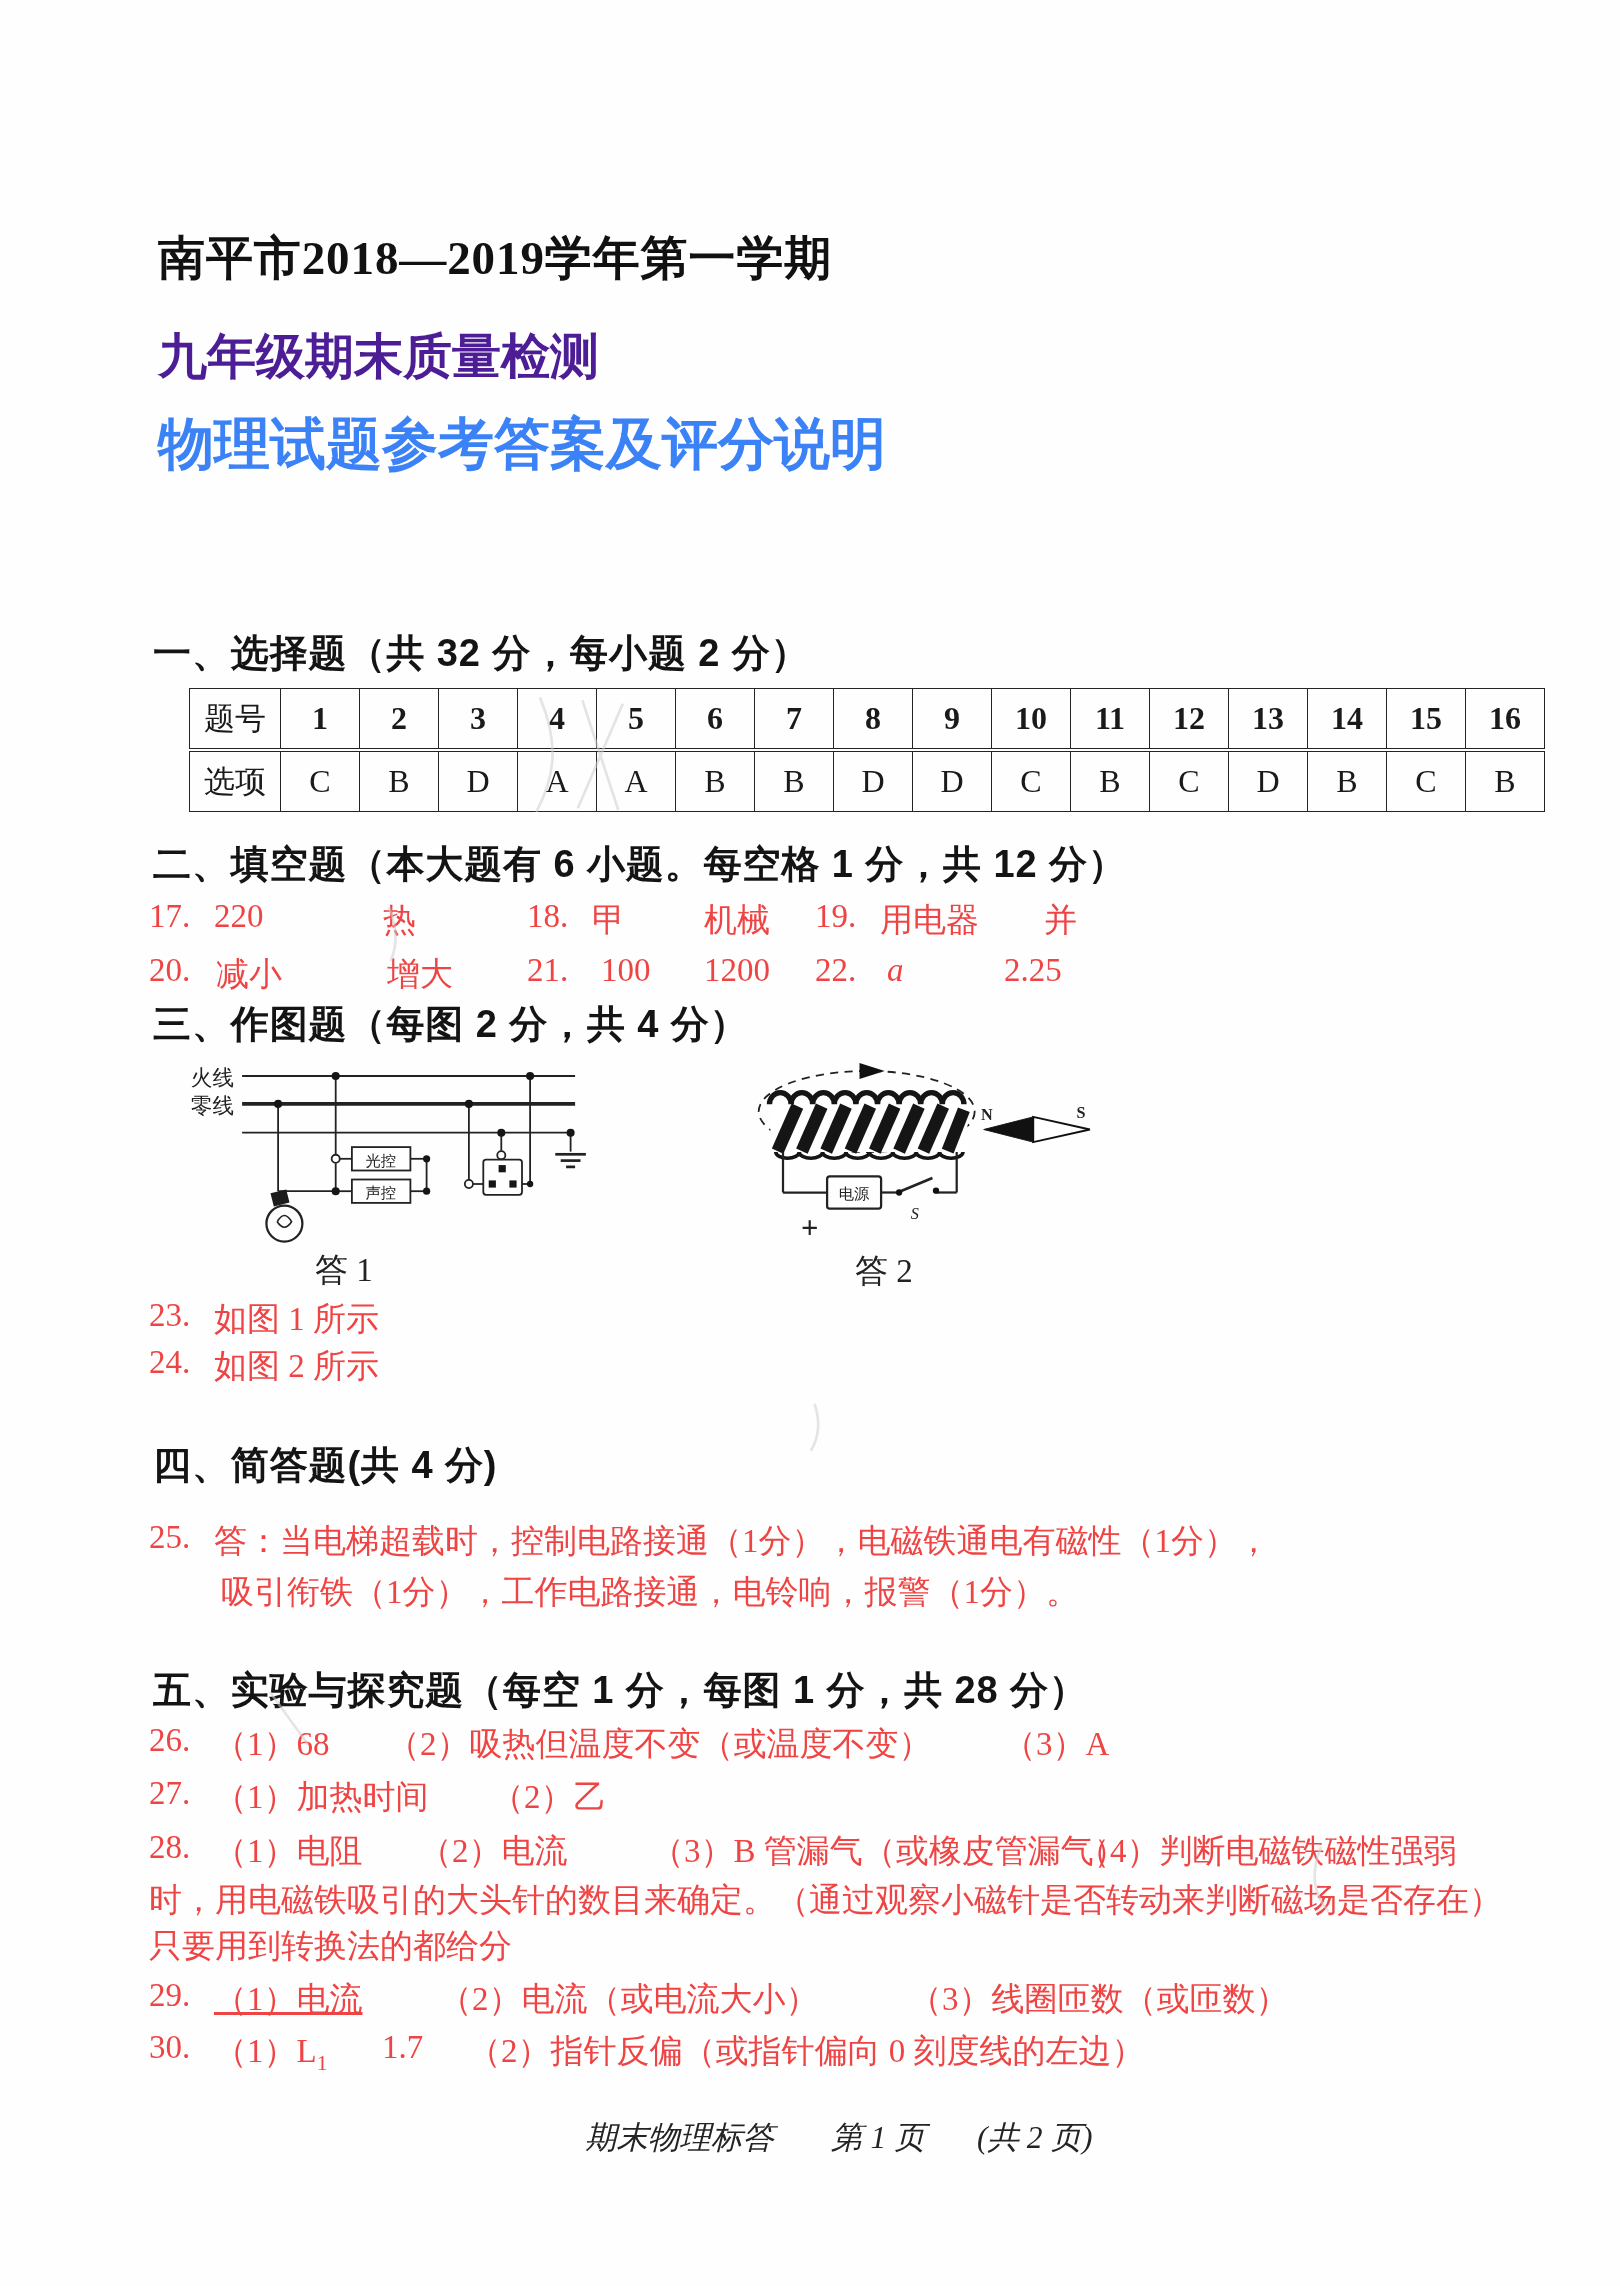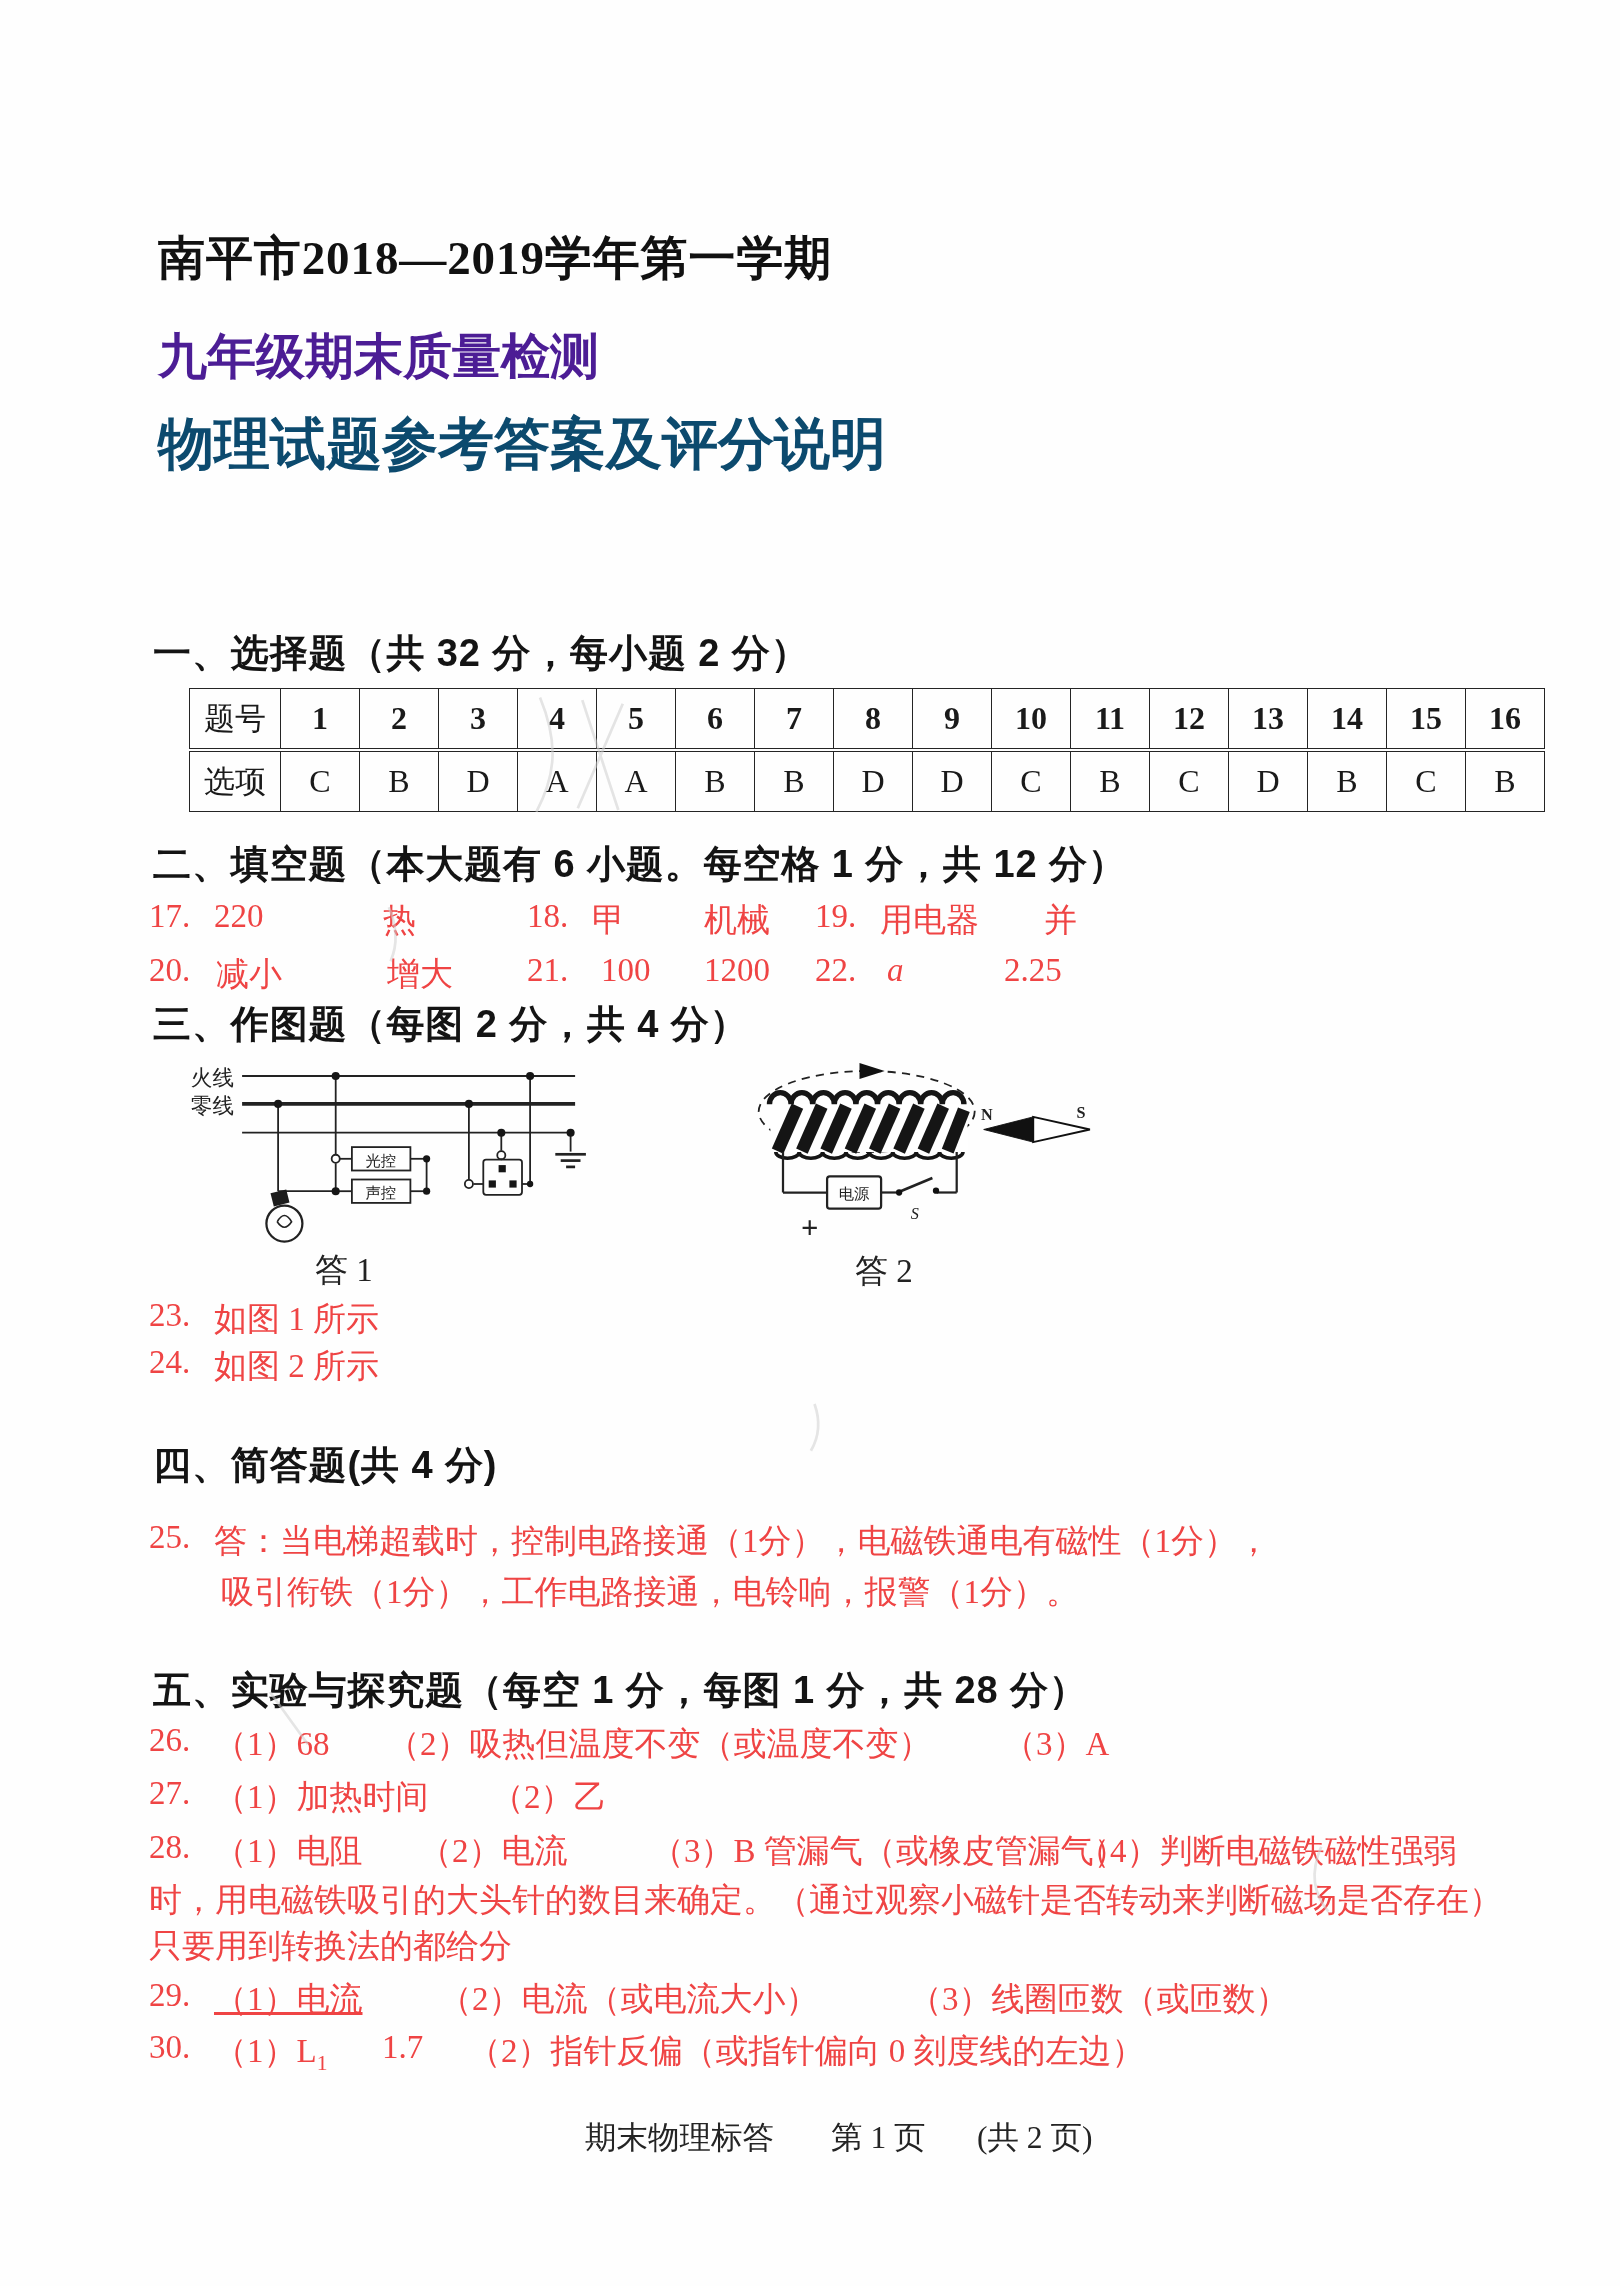--- a/index.html
+++ b/index.html
@@ -3,21 +3,21 @@
 <meta charset="utf-8">
 <style>
   html,body { margin:0; padding:0; background:#ffffff; }
   .page {
     position:relative; width:1620px; height:2286px; background:#fefefe;
     font-family:"Liberation Serif","DejaVu Serif",serif; color:#1d1d1d; overflow:hidden;
   }
   .abs { position:absolute; white-space:nowrap; }
   .title1 { font-size:47px; font-weight:700; letter-spacing:0.9px; color:#111; }
   .title2 { font-family:"Liberation Sans","DejaVu Sans",sans-serif; font-size:49px; font-weight:700; color:#4c1d95; }
-  .title3 { font-family:"Liberation Sans","DejaVu Sans",sans-serif; font-size:56px; font-weight:700; color:#0c4a6e; }
+  .title3 { font-family:"Liberation Sans","DejaVu Sans",sans-serif; font-size:56px; font-weight:700; color:#3b82f6; }
   .heading { font-family:"Liberation Sans","DejaVu Sans",sans-serif; font-size:38px; font-weight:700; letter-spacing:0.9px; color:#141414; }
   .body-line { font-size:33px; color:#ef4444; height:45px; left:0; width:1620px; }
   .body-line > span { position:absolute; top:0; white-space:nowrap; }
   .seg { position:absolute; top:0; white-space:nowrap; }
   .italic { font-style:italic; }
   sub.small { font-size:21.6px; }
   table.answers { position:absolute; left:189px; top:688px; border-collapse:collapse; table-layout:fixed; }
   table.answers td { border:1.8px solid #242424; text-align:center; vertical-align:middle;
     height:59px; font-size:32px; color:#1a1a1a; padding:0; }
   table.answers td.hdr { font-size:31px; width:90px; }
@@ -268,21 +268,21 @@
     <span class="seg" style="left:909px;">（3）线圈匝数（或匝数）</span>
   </div>
 
   <div class="abs body-line" style="top:2029px;">
     <span class="seg" style="left:149px;">30.</span>
     <span class="seg" style="left:214px;"><span>（1）L</span><sub class="small">1</sub></span>
     <span class="seg" style="left:382px;">1.7</span>
     <span class="seg" style="left:468px;">（2）指针反偏（或指针偏向 0 刻度线的左边）</span>
   </div>
 
-  <div class="abs" style="top:2117px; left:0; width:1620px; height:43px;">
+  <div class="abs" style="top:2117px; left:0; width:1620px; height:43px;font-style:italic;">
     <span class="seg footer-seg" style="left:585px;">期末物理标答</span>
     <span class="seg footer-seg" style="left:831px;">第 1 页</span>
     <span class="seg footer-seg" style="left:977px;">(共 2 页)</span>
   </div>
 
   <svg class="abs" style="left:0; top:0; pointer-events:none;" width="1620" height="2286" viewBox="0 0 1800 2540">
     <g stroke="#cfcfcf" stroke-width="3" fill="none" opacity="0.55">
       <path d="M600,775 C622,828 616,864 596,902"></path>
       <path d="M647,778 L687,900"></path>
       <path d="M692,782 L642,898"></path>

